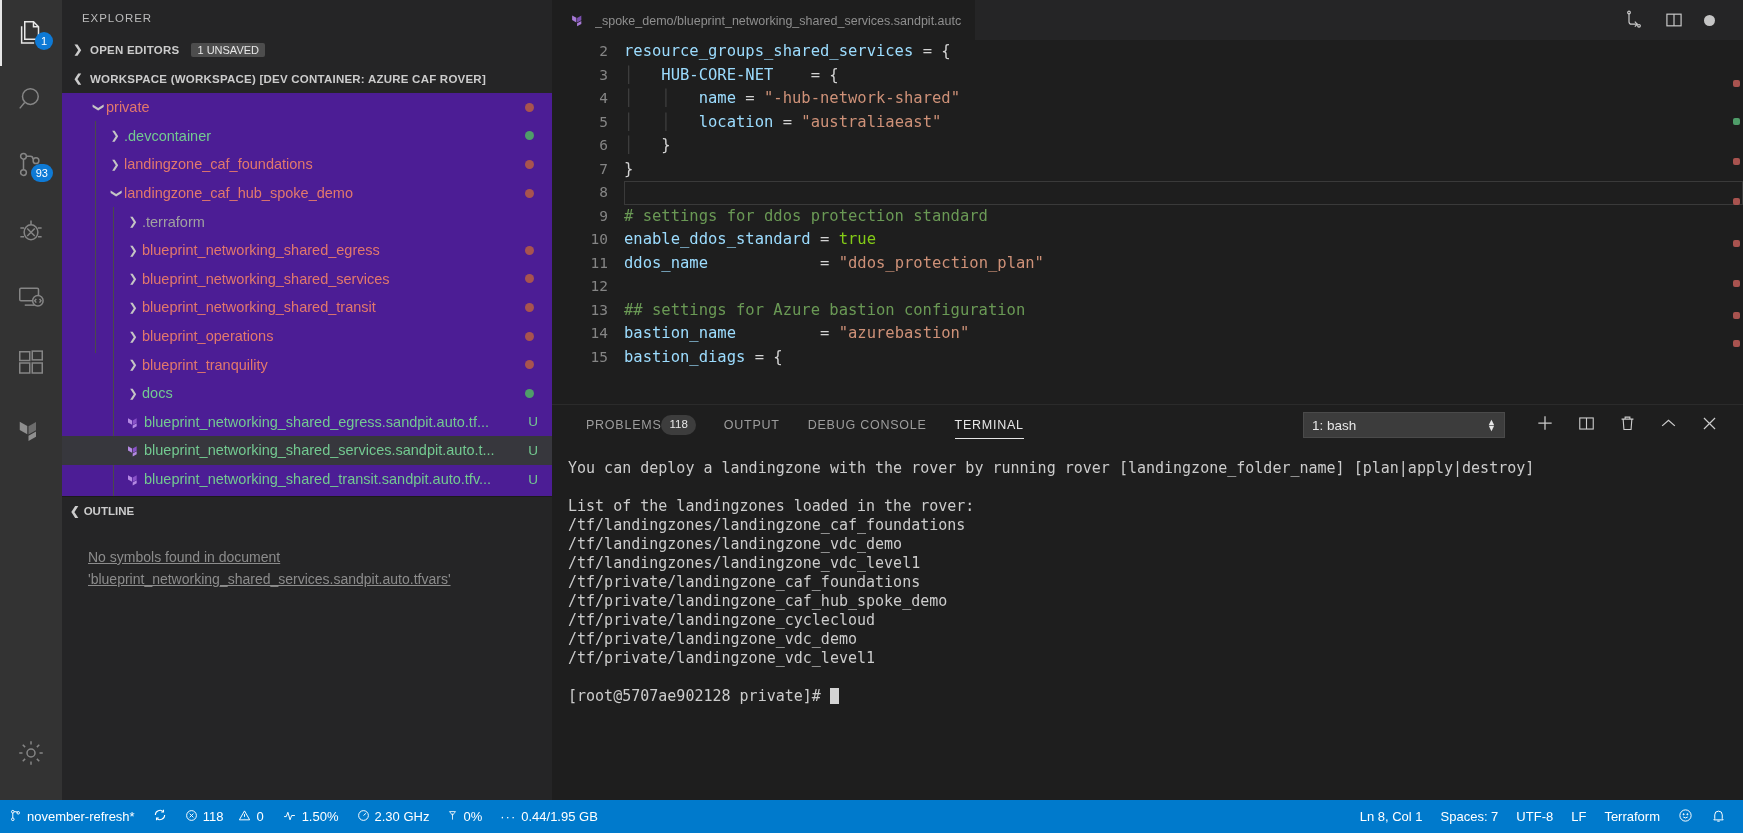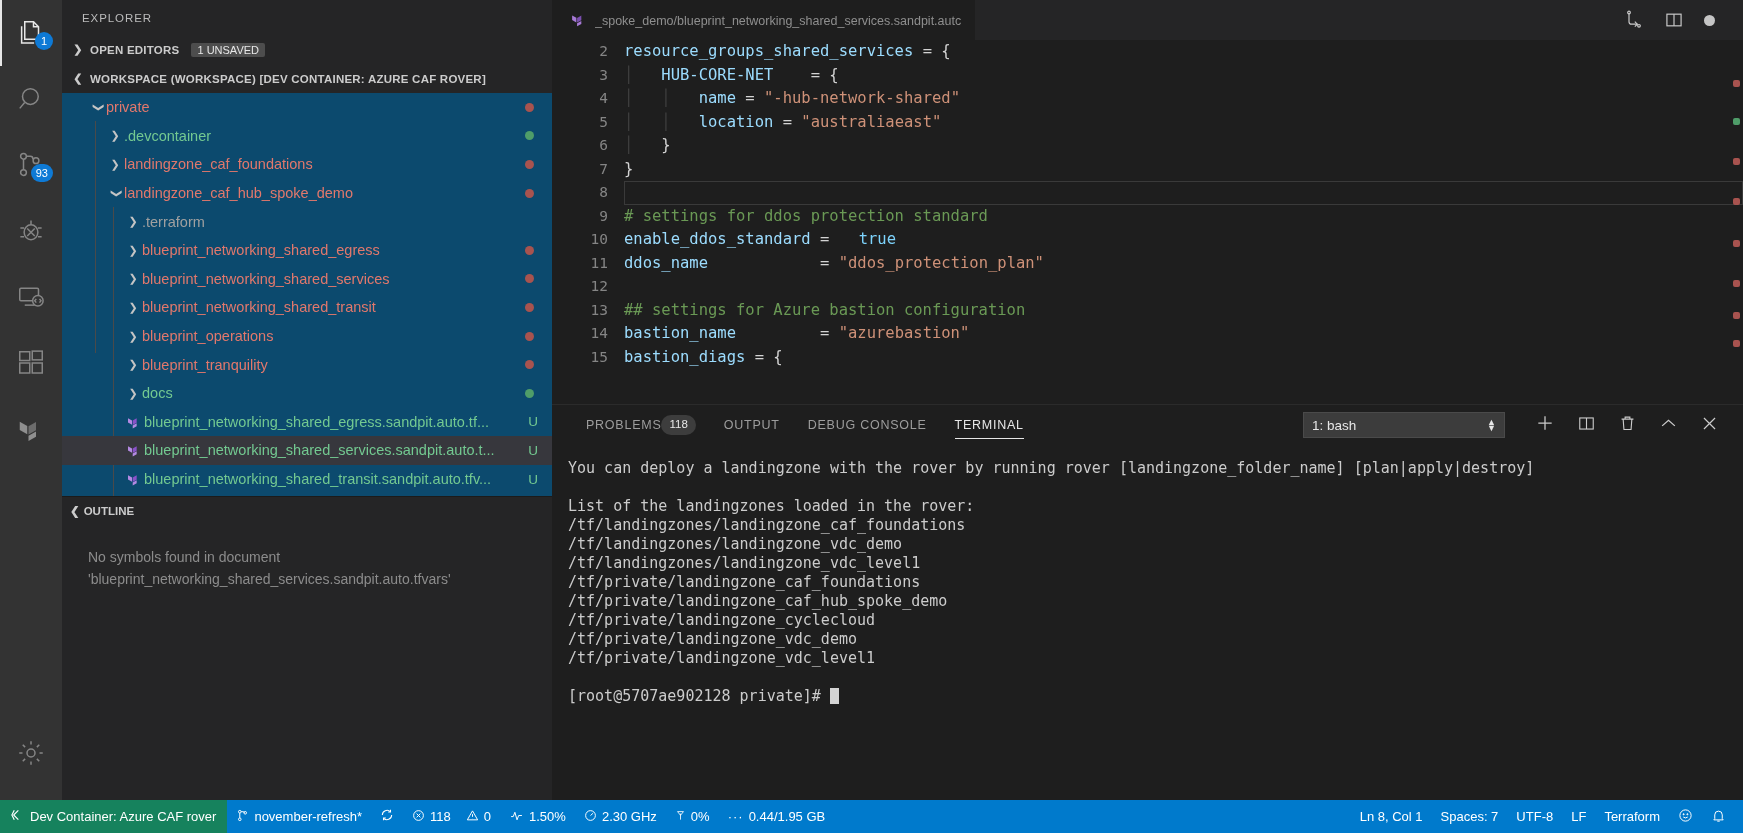--- a/index.html
+++ b/index.html
@@ -47,21 +47,21 @@
   .abitem svg { display: block; }
   .badge {
     position: absolute; right: 9px; bottom: 16px;
     background: #0e7ad6; color: #fff; font-size: 11px; line-height: 18px;
     min-width: 18px; height: 18px; border-radius: 9px; text-align: center;
     padding: 0 5px; font-family: "Liberation Sans", sans-serif;
   }
 
   
   .sidebar {
-    width: 490px; flex: 0 0 490px; background: #0c4a6e; display: flex; flex-direction: column;
+    width: 490px; flex: 0 0 490px; background: #4c1d95; display: flex; flex-direction: column;
     min-height: 0; position: relative;
   }
   .sbtitle {
     height: 35px; display: flex; align-items: center; padding-left: 20px;
     color: #bbbbbb; font-size: 11.5px; letter-spacing: .08em; flex: 0 0 35px;
     background: #252526;
   }
   .section-header {
     height: 29px; display: flex; align-items: center; gap: 4px;
     padding-left: 8px; color: #cccccc; font-size: 11.5px; font-weight: bold;
@@ -97,21 +97,21 @@
   .guide {
     position: absolute; top: 0; bottom: 0; width: 1px; background: #4a4a4a;
   }
   .outline-header {
     flex: 0 0 29px; height: 29px; display: flex; align-items: center; gap: 4px;
     padding-left: 8px; color: #cccccc; font-size: 11.5px; font-weight: bold;
     background: #252526; border-top: 1px solid #1b1b1b; cursor: pointer;
   }
   .outline-body {
     flex: 1 1 auto; background: #252526; padding: 22px 26px; color: #8c8c8c;
-    font-size: 14px; line-height: 1.55; overflow: hidden;
+    font-size: 14px; line-height: 1.55; overflow: hidden; text-decoration: underline;
   }
 
   
   .editorcol { flex: 1 1 auto; display: flex; flex-direction: column; min-width: 0; background: #1e1e1e; }
   .tabsbar {
     height: 40px; flex: 0 0 40px; background: #252526; display: flex; align-items: stretch;
     position: relative;
   }
   .tab {
     display: flex; align-items: center; gap: 8px; padding: 0 14px 0 18px;
@@ -132,21 +132,21 @@
   }
   .cline.current .code-bg {
     position: absolute; left: 72px; right: 0; top: 0; bottom: 0;
     border: 1px solid #3a3a3a; pointer-events: none;
   }
   .code { flex: 1 1 auto; }
   .ind-guide { color: #404040; }
   .tk-key { color: #9cdcfe; }
   .tk-str { color: #ce9178; }
   .tk-com { color: #6a9955; }
-  .tk-bool { color: #7dd3fc; margin-left: 20px; }
+  .tk-bool { color: #84cc16; }
   .tk-pun { color: #d4d4d4; }
   .editor-scroll {
     position: absolute; right: 0; top: 0; width: 14px; bottom: 0;
   }
   .editor-scroll i { position: absolute; right: 3px; width: 7px; height: 7px; border-radius: 2px; }
 
   
   .panel { flex: 0 0 396px; display: flex; flex-direction: column; background: #1e1e1e; border-top: 1px solid #2b2b2b; }
   .panelbar { height: 40px; flex: 0 0 40px; display: flex; align-items: center; padding-left: 20px; gap: 0; }
   .ptab {
@@ -506,29 +506,20 @@
                 </svg>
             </span>
           </div>
         </div>
         <div class="terminal" id="terminal"><div>You can deploy a landingzone with the rover by running rover [landingzone_folder_name] [plan|apply|destroy]</div><div>&nbsp;</div><div>List of the landingzones loaded in the rover:</div><div>/tf/landingzones/landingzone_caf_foundations</div><div>/tf/landingzones/landingzone_vdc_demo</div><div>/tf/landingzones/landingzone_vdc_level1</div><div>/tf/private/landingzone_caf_foundations</div><div>/tf/private/landingzone_caf_hub_spoke_demo</div><div>/tf/private/landingzone_cyclecloud</div><div>/tf/private/landingzone_vdc_demo</div><div>/tf/private/landingzone_vdc_level1</div><div>&nbsp;</div><div><span>[root@5707ae902128 private]# </span><span class="cursorblk"></span></div></div>
       </div>
     </div>
   </div>
 
   <div class="statusbar">
-    <div class="remote">
-      <span>
-        <svg width="14" height="14" viewBox="0 0 24 24" fill="none" stroke="#ffffff" stroke-width="2">
-            <path d="M16 4L8 12l8 8"></path>
-            <path d="M9 4l-4 8 4 8"></path>
-          </svg>
-      </span>
-      <span>Dev Container: Azure CAF rover</span>
-    </div>
 
     <div class="sbitem">
       <span>
         <svg width="13" height="13" viewBox="0 0 24 24" fill="none" stroke="#ffffff" stroke-width="1.8">
           <circle cx="7" cy="5" r="2.4"></circle>
             <circle cx="7" cy="19" r="2.4"></circle>
             <circle cx="17" cy="7" r="2.4"></circle>
           <path d="M7 7.4v9.2M9.4 5h4a2 2 0 0 1 2 2v0"></path>
         </svg>
       </span>

